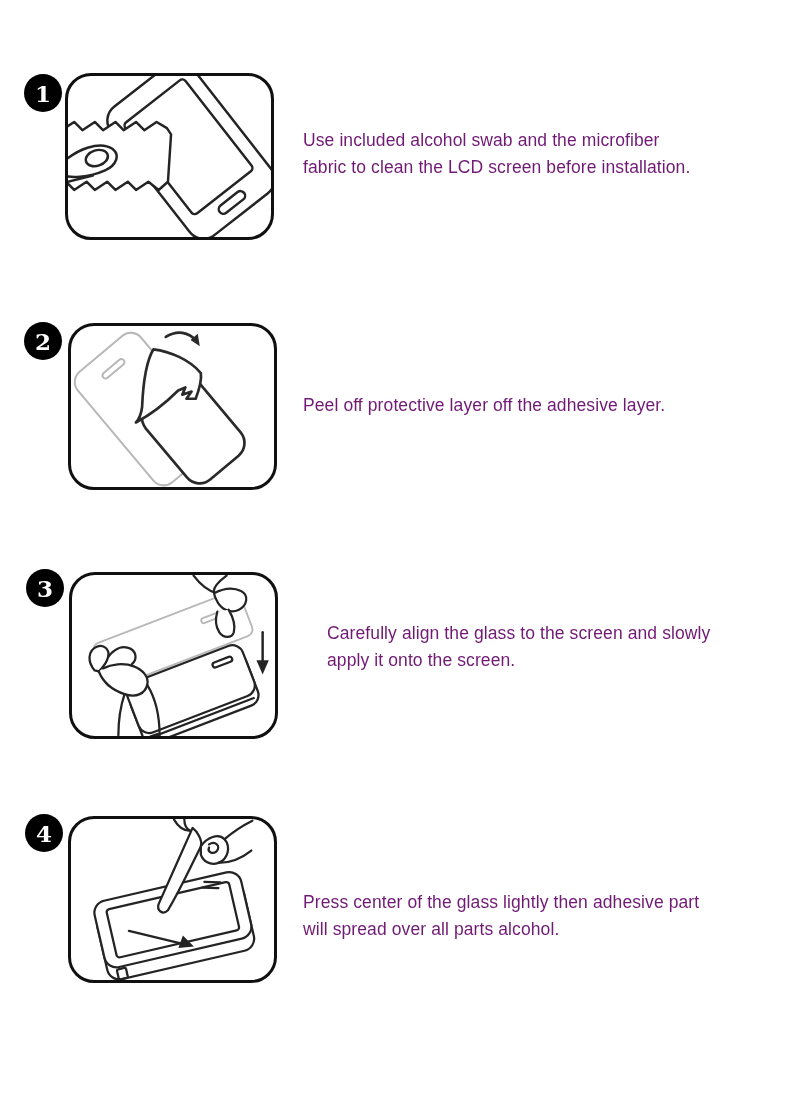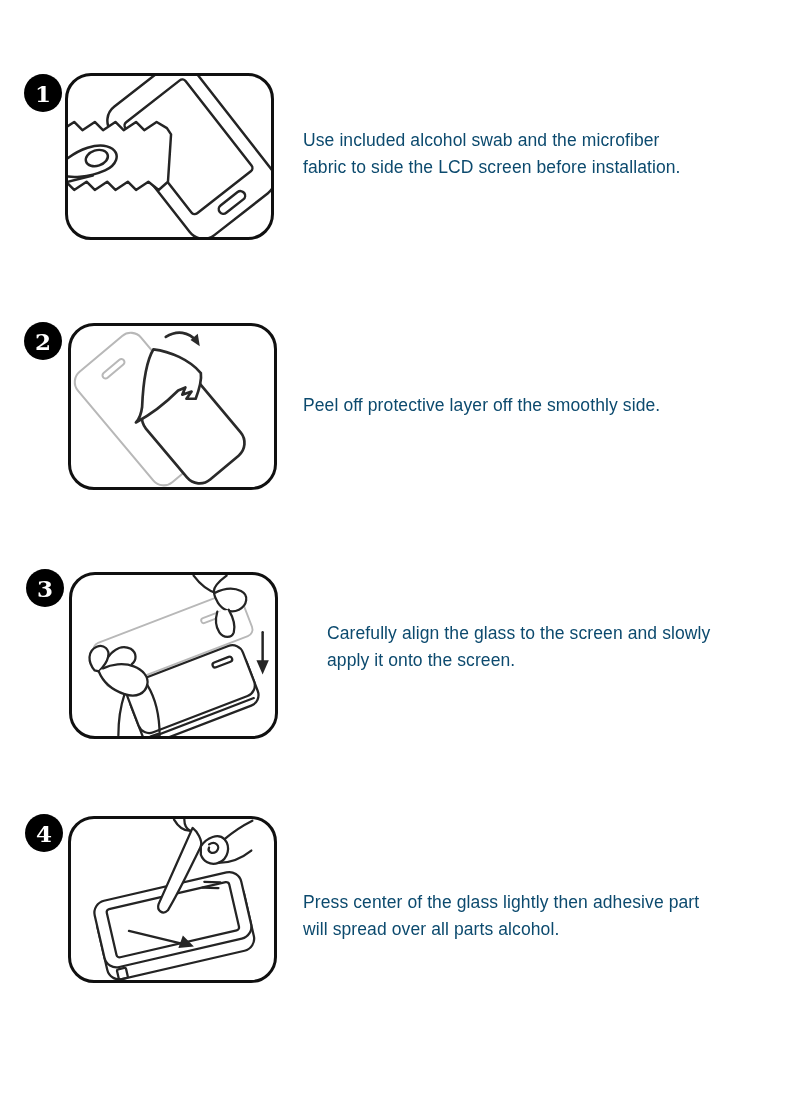--- a/index.html
+++ b/index.html
@@ -27,21 +27,21 @@
     width:203px; height:161px;
     border:3px solid #101010;
     border-radius:26px;
     background:#ffffff;
     overflow:hidden;
   }
   .illus-box svg { width:100%; height:100%; display:block; }
   .caption {
     position:absolute;
     left:303px; width:482px;
-    color:#0c4a6e;
+    color:#701a75;
     font-size:17.5px;
     line-height:27px;
     letter-spacing:0.1px;
   }
   .caption .line { white-space:nowrap; }
 </style>
 </head>
 <body>
 
 <div class="sheet">
@@ -62,21 +62,21 @@
 
         <path fill="#ffffff" d="M -8 86 C 8 70 31 62 43 70 C 51 76 47 86 36 91 C 20 98 2 99 -8 95 Z"></path>
         <ellipse cx="28" cy="79" rx="11" ry="7.5" transform="rotate(-18 28 79)" fill="#ffffff"></ellipse>
         <path d="M -8 104 L 24 96"></path>
       </g>
     </svg>
   </div>
 
   <div class="caption" style="top:127px;">
     <div class="line">Use included alcohol swab and the microfiber</div>
-    <div class="line">fabric to side the LCD screen before installation.</div>
+    <div class="line">fabric to clean the LCD screen before installation.</div>
   </div>
 
   <div class="badge" style="left:24px; top:322px;">2</div>
 
   <div class="illus-box" style="left:68px; top:323px;">
     <svg viewBox="0 0 197 155">
       <g fill="none" stroke-linecap="round" stroke-linejoin="round">
 
         <g stroke="#b8b8b8" stroke-width="2" transform="translate(74,80) rotate(-40)">
           <rect x="-40" y="-70" width="80" height="140" rx="13"></rect>
@@ -89,21 +89,21 @@
           <path fill="#ffffff" d="M 80 22 C 74 32 70 54 69 78 C 68 86 66 90 63 93 C 80 84 94 72 104 62 L 111 59 L 108 66 L 117 63 L 112 70 L 121 70 C 124 62 127 52 126 45 C 115 32 96 24 80 22 Z"></path>
 
           <path d="M 92 10 C 103 3 114 5 122 14"></path>
           <path d="M 125 19 L 116 13 L 123 7 Z" fill="#2a2a2a" stroke="none"></path>
         </g>
       </g>
     </svg>
   </div>
 
   <div class="caption" style="top:392px;">
-    <div class="line">Peel off protective layer off the smoothly side.</div>
+    <div class="line">Peel off protective layer off the adhesive layer.</div>
   </div>
 
   <div class="badge" style="left:26px; top:569px;">3</div>
 
   <div class="illus-box" style="left:69px; top:572px;">
     <svg viewBox="0 0 197 155">
       <g fill="none" stroke-linecap="round" stroke-linejoin="round">
 
         <g stroke="#b8b8b8" stroke-width="1.8" transform="translate(98,62) rotate(-21)">
           <rect x="-76" y="-23" width="152" height="46" rx="7" fill="#ffffff"></rect>

